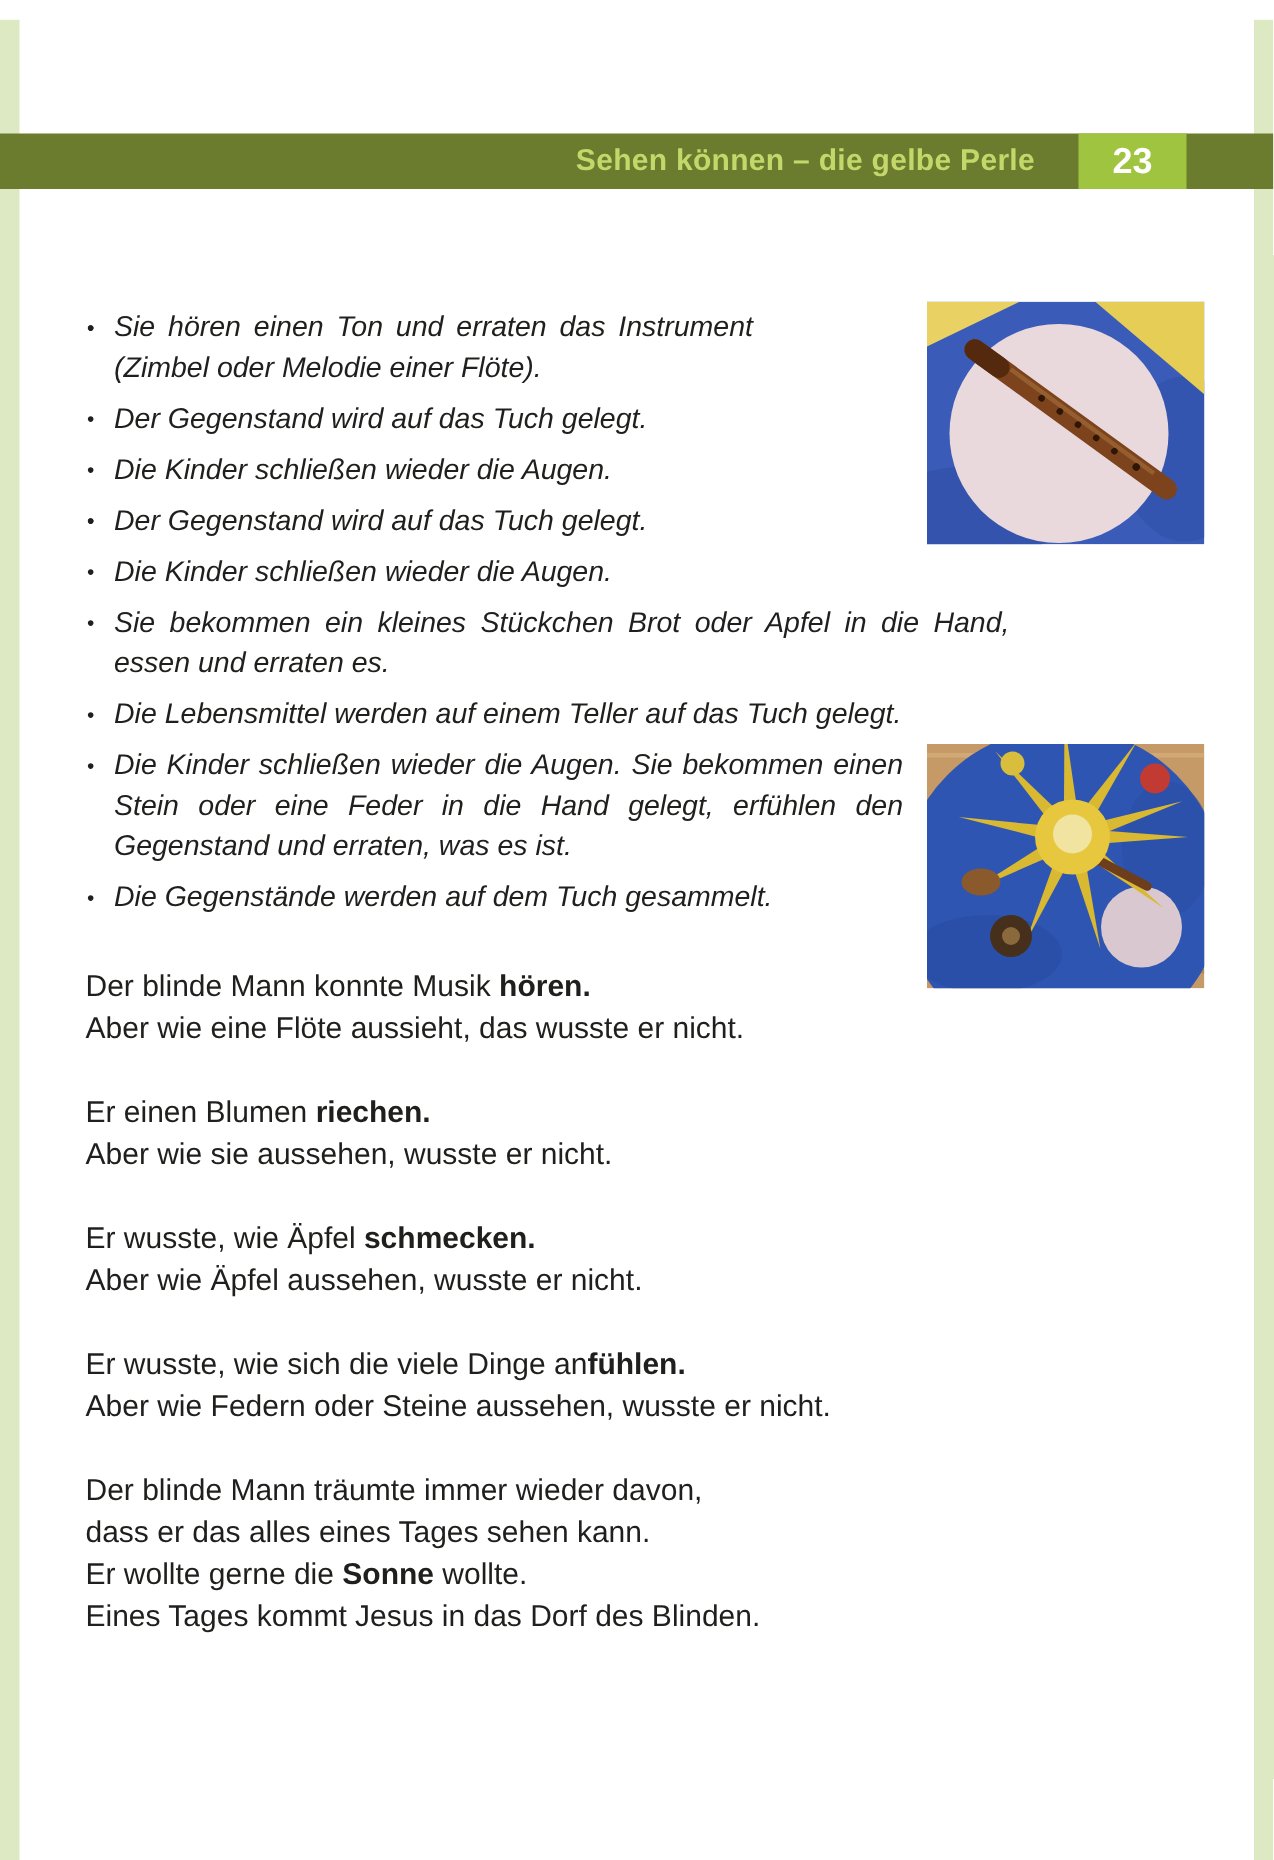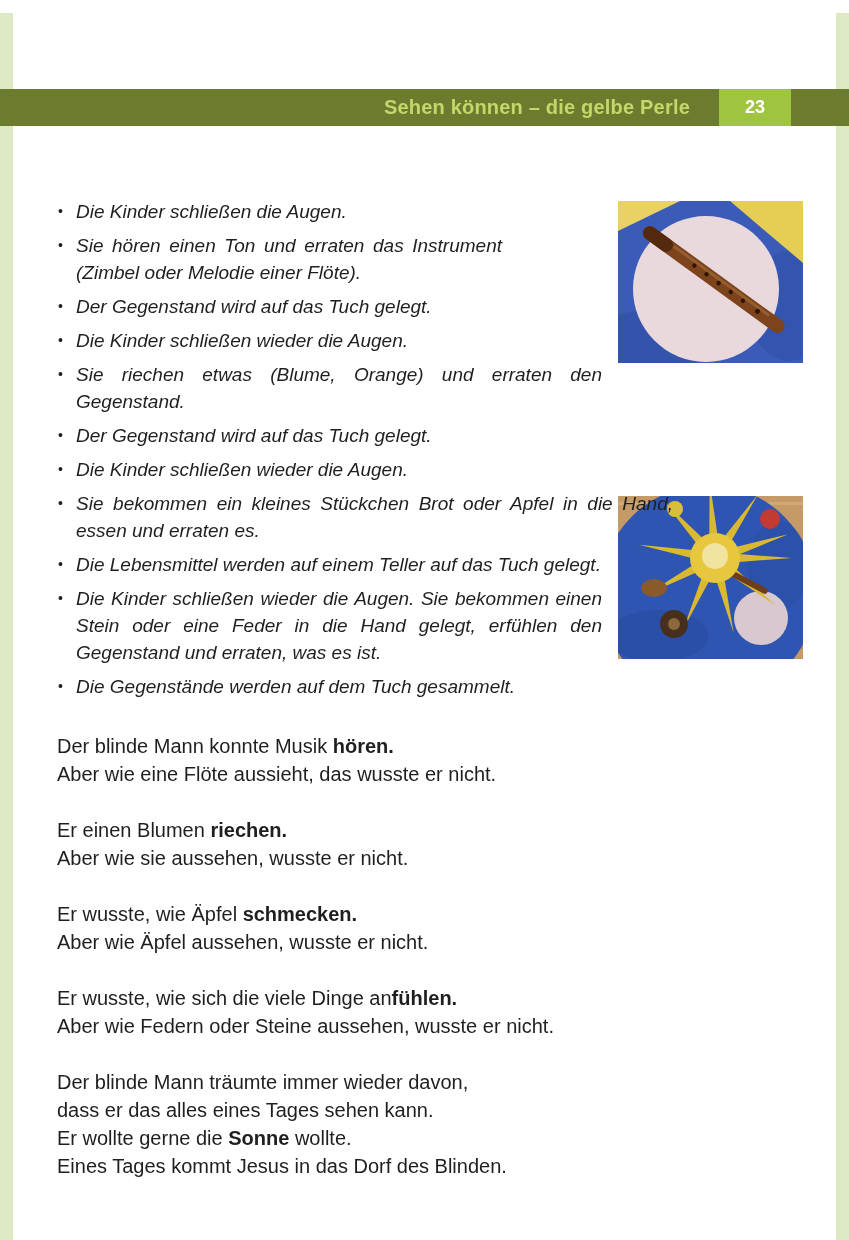--- a/index.html
+++ b/index.html
@@ -34,21 +34,21 @@
     color: #c3d76a;
     font-size: 20px;
     font-weight: bold;
     margin-right: 29px;
     letter-spacing: 0.2px;
   }
   .page-number {
     width: 72px; height: 100%;
     background: #9fc440;
     color: #ffffff;
-    font-size: 18px; font-weight: bold;
+    font-size: 24px; font-weight: bold;
     display: flex; align-items: center; justify-content: center;
     margin-right: 58px;
   }
 
   
   .photo { position: absolute; z-index: 2; overflow: hidden; }
   .photo-1 { left: 618px; top: 188px; width: 185px; height: 162px; }
   .photo-2 { left: 618px; top: 483px; width: 185px; height: 163px; }
   .photo svg { display: block; width: 100%; height: 100%; }
 
@@ -149,25 +149,25 @@
       <circle cx="57" cy="13" r="8" fill="#d8be3c"></circle>
       <ellipse cx="36" cy="92" rx="13" ry="9" fill="#8a5a2c"></ellipse>
       <circle cx="56" cy="128" r="14" fill="#46301c"></circle>
       <circle cx="56" cy="128" r="6" fill="#8a6a3c"></circle>
     </svg>
   </figure>
 
   <main class="content">
 
     <div class="bullets">
-      <div class="bullet"><span class="dot">•</span><span>Die Kinder schließen die Augen.</span></div>
+      <div class="bullet"><span class="dot">•</span></div>
       <div class="bullet w445"><span class="dot">•</span><span>Sie hören einen Ton und erraten das Instrument (Zimbel oder Melodie einer Flöte).</span></div>
       <div class="bullet"><span class="dot">•</span><span>Der Gegenstand wird auf das Tuch gelegt.</span></div>
       <div class="bullet"><span class="dot">•</span><span>Die Kinder schließen wieder die Augen.</span></div>
-      <div class="bullet"><span class="dot">•</span><span>Sie riechen etwas (Blume, Orange) und erraten den Gegenstand.</span></div>
+      <div class="bullet"><span class="dot">•</span></div>
       <div class="bullet"><span class="dot">•</span><span>Der Gegenstand wird auf das Tuch gelegt.</span></div>
       <div class="bullet"><span class="dot">•</span><span>Die Kinder schließen wieder die Augen.</span></div>
       <div class="bullet w616"><span class="dot">•</span><span>Sie bekommen ein kleines Stückchen Brot oder Apfel in die Hand, essen und erraten es.</span></div>
       <div class="bullet"><span class="dot">•</span><span>Die Lebensmittel werden auf einem Teller auf das Tuch gelegt.</span></div>
       <div class="bullet"><span class="dot">•</span><span>Die Kinder schließen wieder die Augen. Sie bekommen einen Stein oder eine Feder in die Hand gelegt, erfühlen den Gegenstand und erraten, was es ist.</span></div>
       <div class="bullet"><span class="dot">•</span><span>Die Gegenstände werden auf dem Tuch gesammelt.</span></div>
     </div>
 
     <div class="paras">
 

